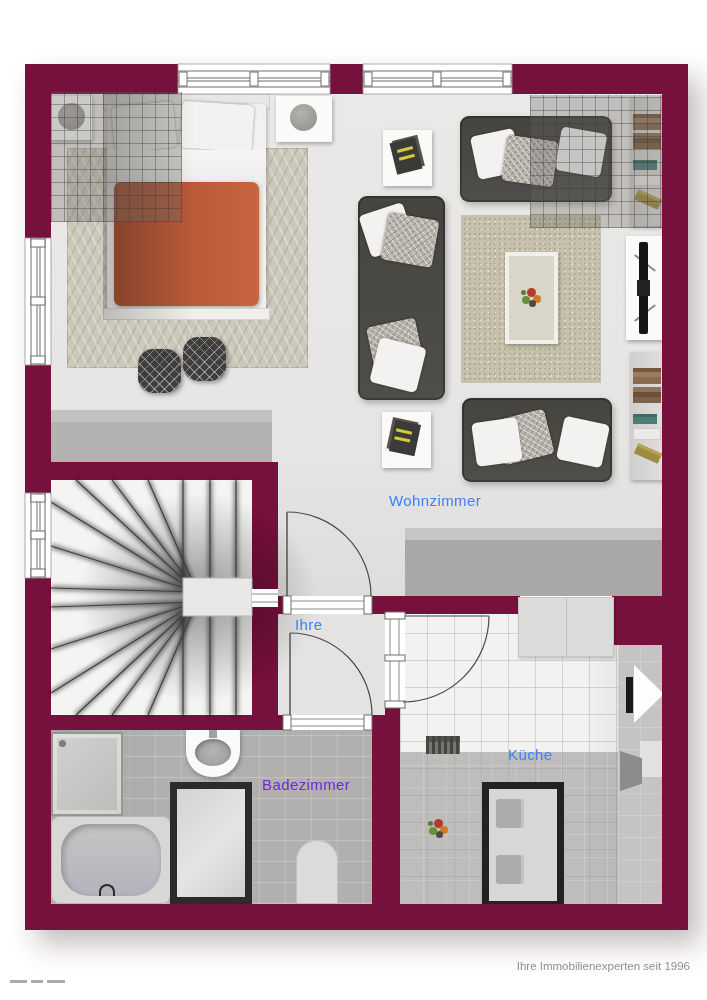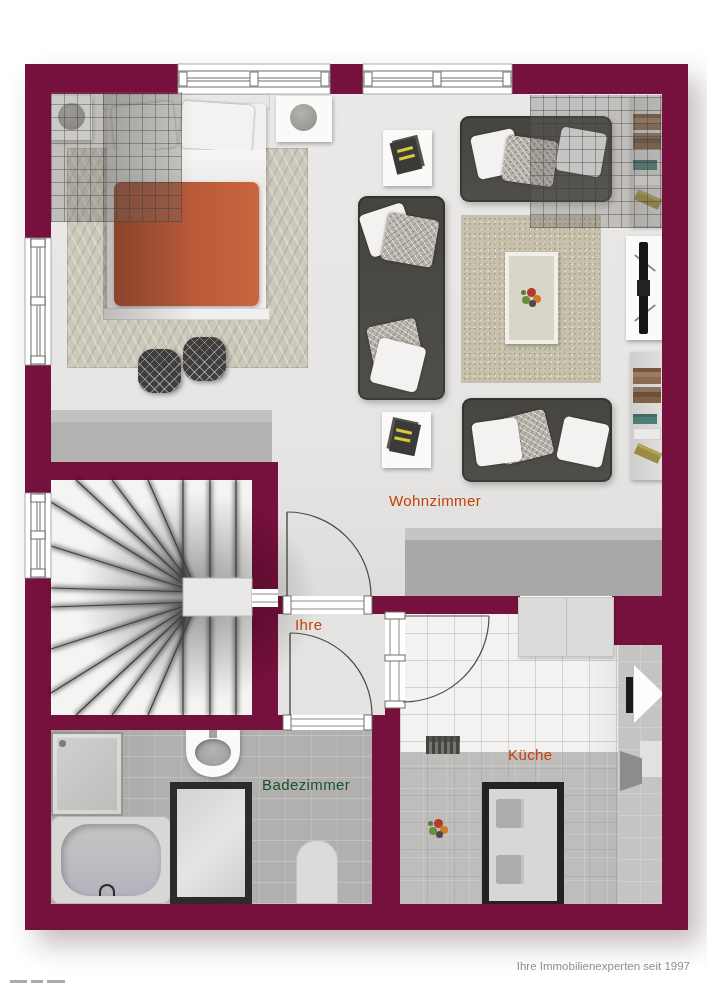--- a/index.html
+++ b/index.html
@@ -4,21 +4,21 @@
 <style>
   *{box-sizing:border-box;margin:0;padding:0}
   html,body{width:707px;height:1000px;background:#fff;font-family:"Liberation Sans",sans-serif;overflow:hidden}
   body{position:relative}
   .abs{position:absolute}
   .wall{position:absolute;background:#76103c;z-index:4}
   .floor{position:absolute;z-index:1}
   .shadowband{position:absolute;z-index:2}
   .furn{position:absolute;z-index:3}
   .overlay7{position:absolute;z-index:7;pointer-events:none}
-  .label{position:absolute;z-index:8;color:#c2410c;font-size:15px;letter-spacing:.4px;white-space:nowrap}
+  .label{position:absolute;z-index:8;color:#3b82f6;font-size:15px;letter-spacing:.4px;white-space:nowrap}
   .pillow{position:absolute;background:#f3f2f0;border-radius:5px;box-shadow:0 0 3px rgba(0,0,0,.4)}
   .pillow.pat{background-color:#b7b3aa;background-image:repeating-linear-gradient(45deg,rgba(255,255,255,.5) 0 1px,transparent 1px 5px),repeating-linear-gradient(-45deg,rgba(90,85,75,.35) 0 1px,transparent 1px 5px)}
   .sofa{position:absolute;background:linear-gradient(180deg,#45443f,#4f4e4a);border-radius:9px;box-shadow:inset 0 0 0 2px rgba(0,0,0,.25), 2px 3px 6px rgba(0,0,0,.25)}
   .pouf{position:absolute;width:43px;height:44px;border-radius:15px;background-color:#3f3e3c;background-image:repeating-linear-gradient(45deg,rgba(255,255,255,.35) 0 1px,transparent 1px 7px),repeating-linear-gradient(-45deg,rgba(255,255,255,.35) 0 1px,transparent 1px 7px);box-shadow:2px 2px 4px rgba(0,0,0,.35)}
   .whitesq{position:absolute;background:#fbfaf8;box-shadow:1px 2px 4px rgba(0,0,0,.3)}
   .lamp{position:absolute;border-radius:50%;background:radial-gradient(circle at 40% 35%,#b5b3b0,#8f8d8a)}
   .shelf{position:absolute;width:34px;height:128px;background:linear-gradient(90deg,#cfcecc,#e0dfdd);box-shadow:1px 2px 4px rgba(0,0,0,.28)}
   .shelf .b1{position:absolute;left:3px;top:16px;width:28px;height:16px;background:#8a6b50;box-shadow:inset 0 4px 0 #76573e,inset 0 9px 0 #9b7c60}
   .shelf .b2{position:absolute;left:3px;top:35px;width:28px;height:16px;background:#7d6046;box-shadow:inset 0 5px 0 #8f7257,inset 0 10px 0 #6b4f37}
   .shelf .b3{position:absolute;left:3px;top:62px;width:24px;height:10px;background:#4e7d76;box-shadow:inset 0 3px 0 #3e6b64}
@@ -267,20 +267,20 @@
     <path d="M405,616 H489" stroke="#4b4b4b" stroke-width="1.2"></path>
     <path d="M489,616 A86,86 0 0 1 403,702" stroke="#4b4b4b" stroke-width="1.2" fill="none"></path>
   </g>
 </svg>
 
 <div class="overlay7 lightshadow" style="left:51px;top:92px;width:131px;height:130px"></div>
 <div class="overlay7 lightshadow" style="left:530px;top:95px;width:132px;height:133px"></div>
 
 <div class="label" style="left:389px;top:492px">Wohnzimmer</div>
 <div class="label" style="left:295px;top:616px">Ihre</div>
-<div class="label" style="left:262px;top:776px;color:#14532d">Badezimmer</div>
+<div class="label" style="left:262px;top:776px;color:#6d28d9">Badezimmer</div>
 <div class="label" style="left:508px;top:746px">Küche</div>
 
 <div class="footer">
-  <div class="l2">Ihre Immobilienexperten seit 1997</div>
+  <div class="l2">Ihre Immobilienexperten seit 1996</div>
 </div>
 
 <div class="abs" style="left:10px;top:980px;width:55px;height:3px;z-index:9;background:linear-gradient(90deg,#9c9c9c 0 17px,transparent 17px 21px,#9c9c9c 21px 33px,transparent 33px 37px,#9c9c9c 37px 55px);opacity:.85"></div>
 
 </body></html>

